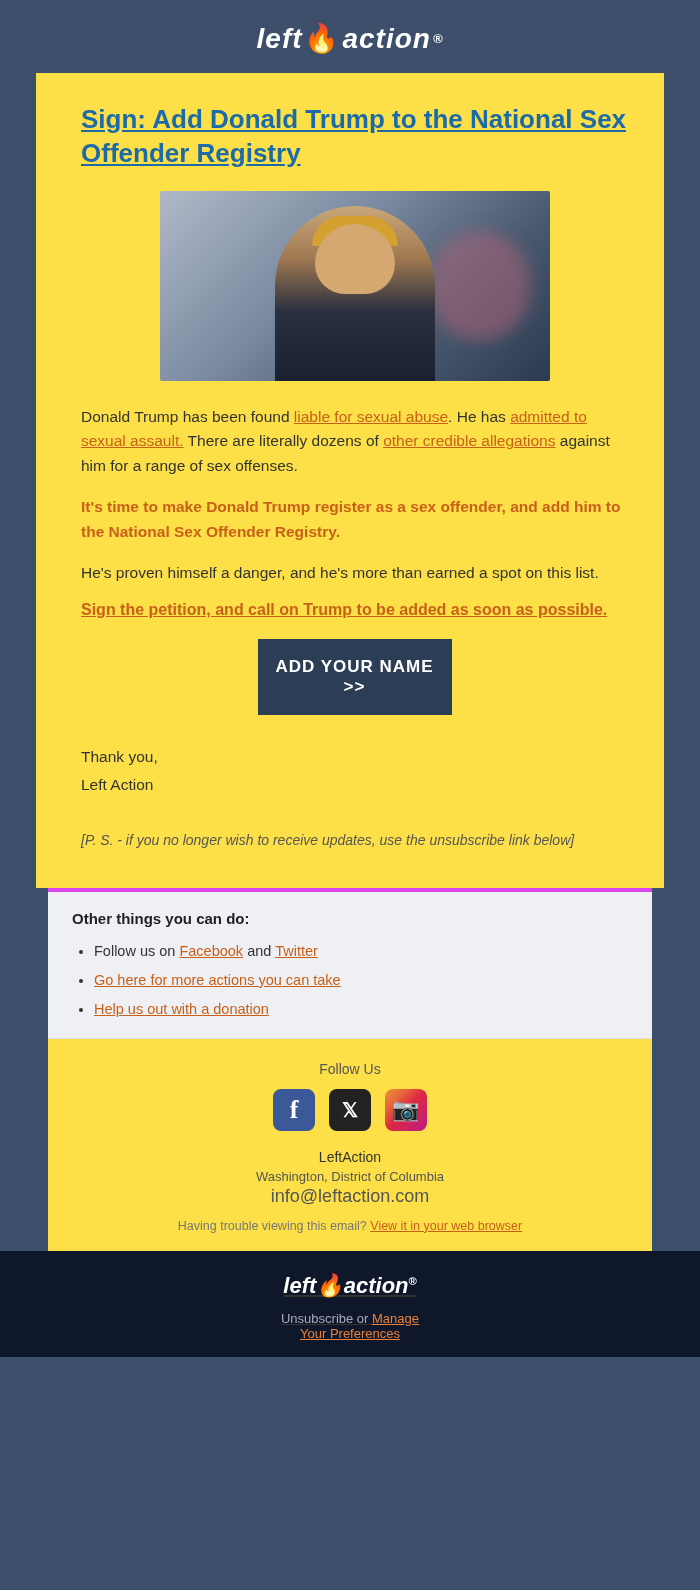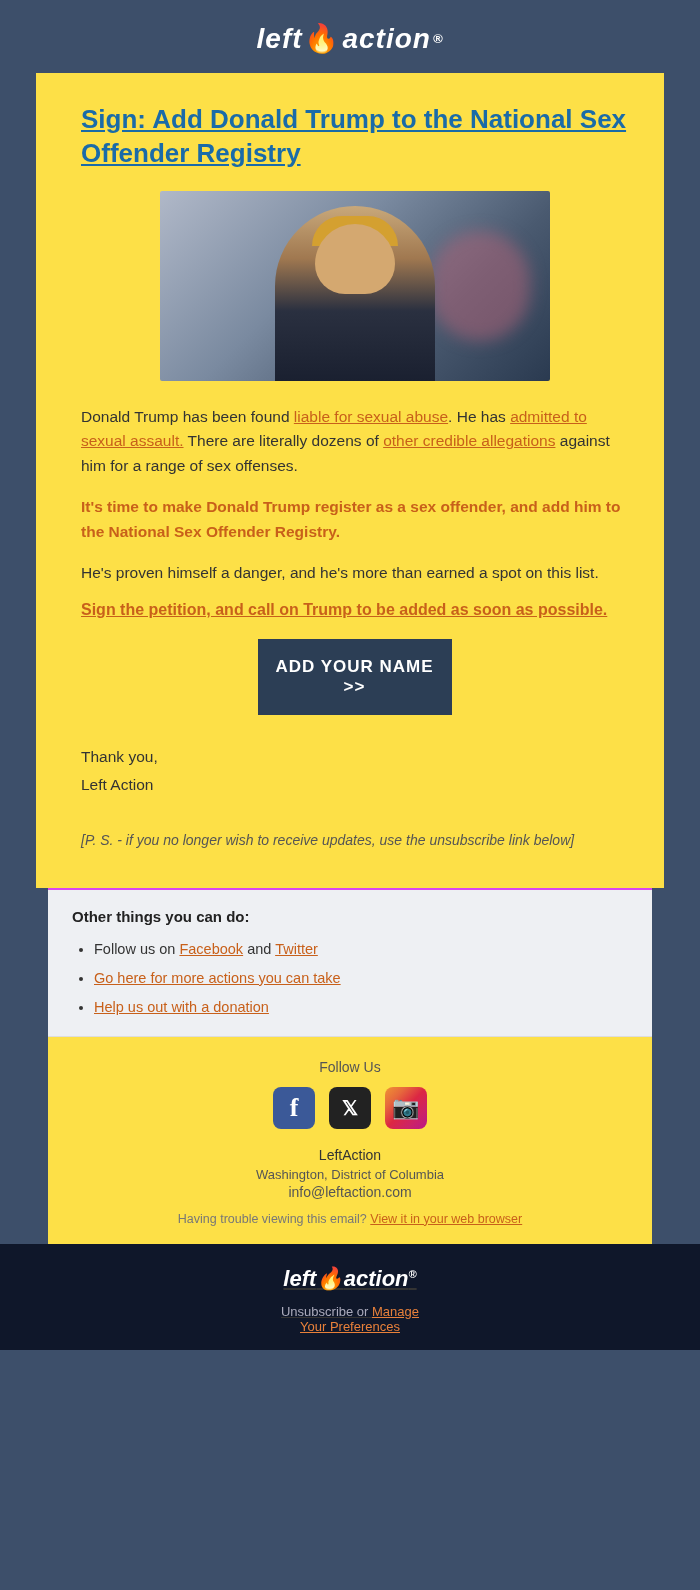--- a/index.html
+++ b/index.html
@@ -143,21 +143,21 @@
       font-size: 14px;
       line-height: 1.6;
       margin-top: 30px;
     }
 
     
     .footer-actions {
       background: #eef0f3;
       margin: 0 48px;
       padding: 18px 24px 14px 24px;
-      border-top: 2px solid #d946ef;
+      border-top: 4px solid #d946ef;
     }
     .footer-actions-title {
       font-weight: bold;
       font-size: 15px;
       color: #222;
       margin-bottom: 10px;
     }
     .footer-actions ul {
       list-style: disc;
       padding-left: 22px;
@@ -206,21 +206,21 @@
       font-size: 14px;
       color: #333;
       margin-bottom: 4px;
     }
     .org-location {
       font-size: 13px;
       color: #555;
       margin-bottom: 2px;
     }
     .org-email {
-      font-size: 14px;
+      font-size: 18px;
       color: #555;
       margin-bottom: 12px;
     }
     .view-browser {
       font-size: 12.5px;
       color: #777;
     }
 
     
     .footer-bottom {

